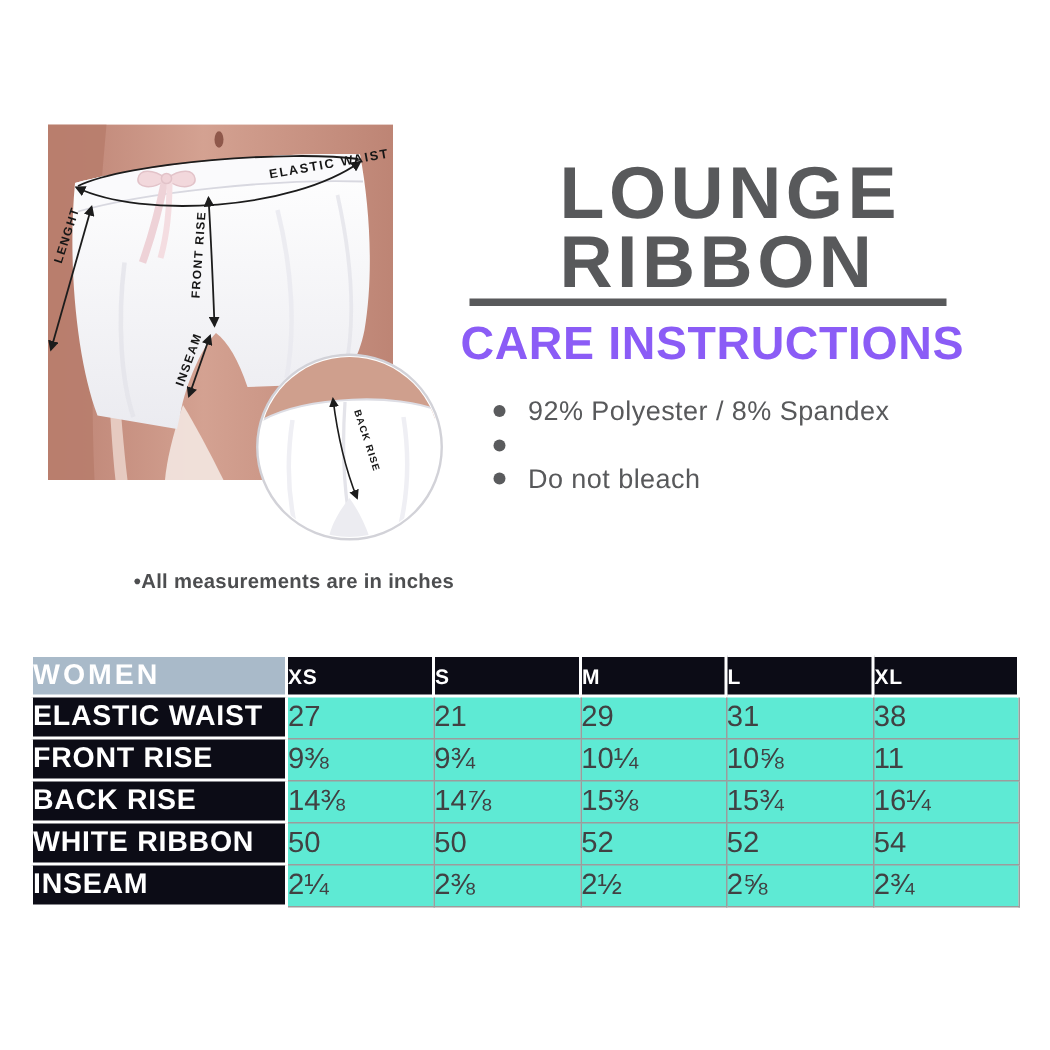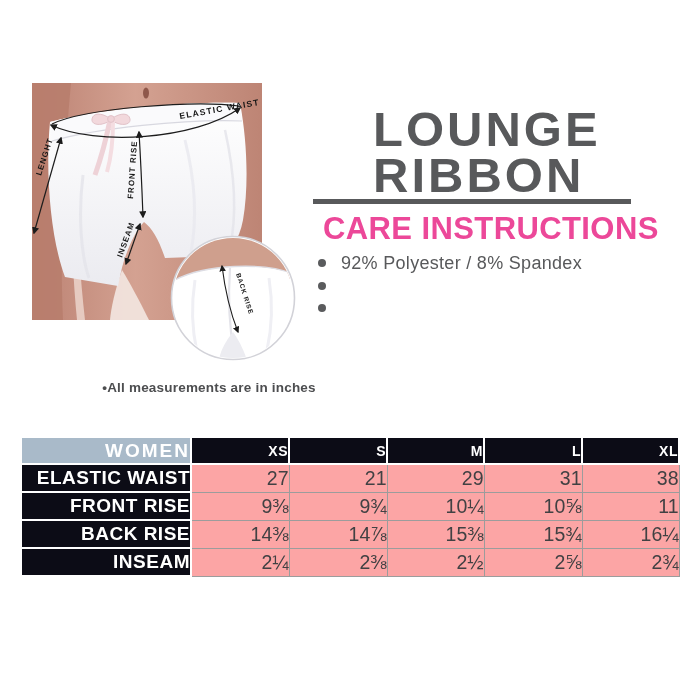--- a/index.html
+++ b/index.html
@@ -4,71 +4,71 @@
 <style>
   html,body{margin:0;padding:0;background:#ffffff;}
   .canvas{
     position:relative;width:700px;height:700px;background:#ffffff;overflow:hidden;
     font-family:"Liberation Sans","DejaVu Sans",sans-serif;
   }
   
   .photo{position:absolute;left:25px;top:80px;width:280px;height:290px;margin:0;}
   .photo svg{display:block;width:280px;height:290px;}
   .footnote{
-    position:absolute;left:96px;top:380px;width:226px;margin:0;
+    position:absolute;left:83px;top:380px;width:226px;margin:0;
     font-size:13.5px;font-weight:bold;color:#4d4e50;text-align:center;letter-spacing:.2px;
   }
   
   .title-block{
     position:absolute;left:357px;top:90px;margin:16px;
     font-size:49px;line-height:46px;font-weight:bold;color:var(--heading-gray,#58595b);
     letter-spacing:3px;
   }
   .title-block span{display:block;}
   .divider{position:absolute;left:313px;top:199px;width:318px;height:5px;background:var(--heading-gray,#58595b);}
   .care-heading{
-    position:absolute;left:323px;top:211px;margin:0;
-    font-size:31px;font-weight:bold;color:#ec4899;letter-spacing:.4px;white-space:nowrap;
+    position:absolute;left:307px;top:211px;margin:0;
+    font-size:31px;font-weight:bold;color:#8b5cf6;letter-spacing:.4px;white-space:nowrap;
   }
   .care-list{
-    position:absolute;left:318px;top:252px;margin:0;padding:0;list-style:none;
+    position:absolute;left:318px;top:252px;margin:11px;padding:0;list-style:none;
     display:flex;flex-direction:column;
   }
   .care-list li{
     display:flex;align-items:center;height:22.6px;
     font-size:18px;color:var(--heading-gray,#58595b);letter-spacing:.3px;white-space:nowrap;
   }
   .care-list .dot{
     width:8px;height:8px;border-radius:50%;background:#5a5b5d;
     margin-right:15px;flex:0 0 auto;
   }
   
   .size-table{
     position:absolute;left:20px;top:436px;width:658px;
     border-collapse:collapse;table-layout:fixed;
     font-family:"Liberation Sans","DejaVu Sans",sans-serif;
   }
-  .size-table th,.size-table td{padding:0;text-align:right;vertical-align:middle;}
+  .size-table th,.size-table td{padding:0;text-align:left;vertical-align:middle;}
   .size-table .women{
     background:var(--women-header-bg,#a9bac9);color:#ffffff;
     font-size:19px;font-weight:bold;letter-spacing:2px;height:25px;
     border:2px solid #ffffff;
   }
   .size-table .size{
     background:var(--table-dark,#0c0c16);color:#ffffff;
     font-size:14px;font-weight:bold;height:25px;letter-spacing:.5px;
     border:2px solid #ffffff;
   }
   .size-table .rowlabel{
     background:var(--table-dark,#0c0c16);color:#ffffff;
     font-size:19px;font-weight:bold;letter-spacing:.5px;height:26px;
     border:2px solid #ffffff;white-space:nowrap;
   }
   .size-table .val{
-    background:#fca5a5;color:var(--data-text,#414143);
+    background:#5eead4;color:var(--data-text,#414143);
     font-size:19.5px;height:26px;
     border:1px solid var(--grid-line,#9c9c9c);
   }
 </style>
 </head>
 <body>
 
 <div class="canvas">
 
   <figure class="photo">
@@ -166,20 +166,21 @@
   <ul class="care-list">
     <li>
         <span class="dot"></span>
         <span>92% Polyester / 8% Spandex</span>
       </li>
     <li>
         <span class="dot"></span>
       </li>
     <li>
         <span class="dot"></span>
+        <span>Do not bleach</span>
       </li>
   </ul>
 
   <table class="size-table">
     <colgroup>
       <col style="width:170px">
         <col style="width:98px">
         <col style="width:98px">
         <col style="width:97px">
         <col style="width:98px">
@@ -214,20 +215,28 @@
       </tr>
       <tr>
         <th class="rowlabel">BACK RISE</th>
         <td class="val">14⅜</td>
         <td class="val">14⅞</td>
         <td class="val">15⅜</td>
         <td class="val">15¾</td>
         <td class="val">16¼</td>
       </tr>
       <tr>
+        <th class="rowlabel">WHITE RIBBON</th>
+        <td class="val">50</td>
+        <td class="val">50</td>
+        <td class="val">52</td>
+        <td class="val">52</td>
+        <td class="val">54</td>
+      </tr>
+      <tr>
         <th class="rowlabel">INSEAM</th>
         <td class="val">2¼</td>
         <td class="val">2⅜</td>
         <td class="val">2½</td>
         <td class="val">2⅝</td>
         <td class="val">2¾</td>
       </tr>
     </tbody>
   </table>
 

